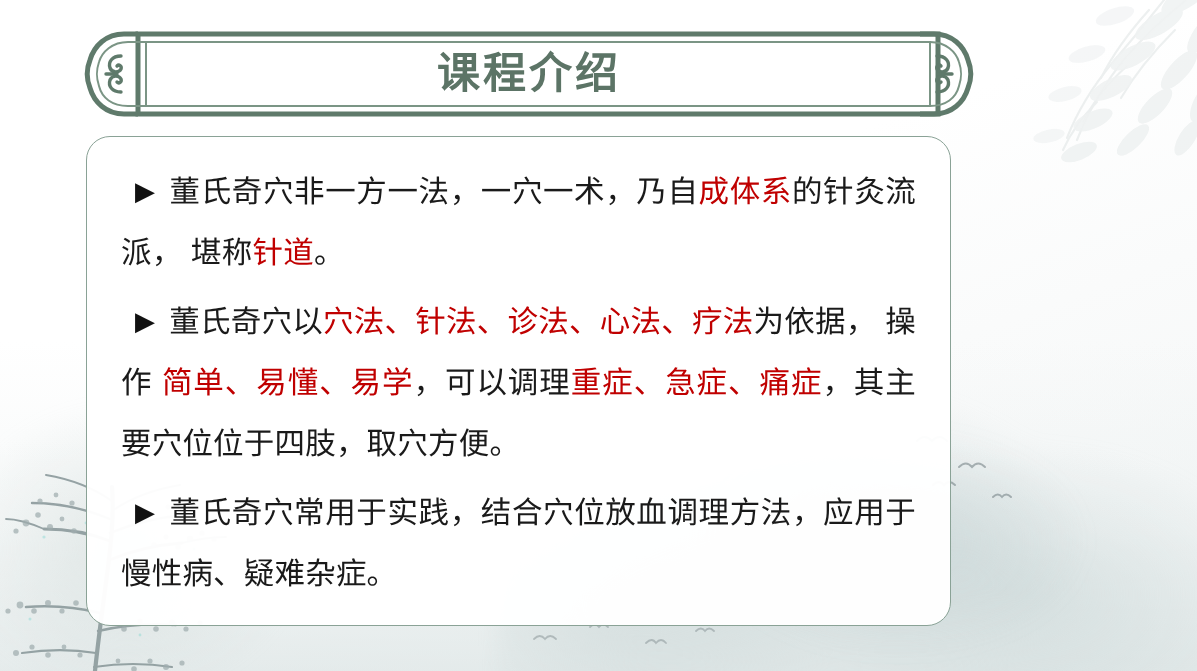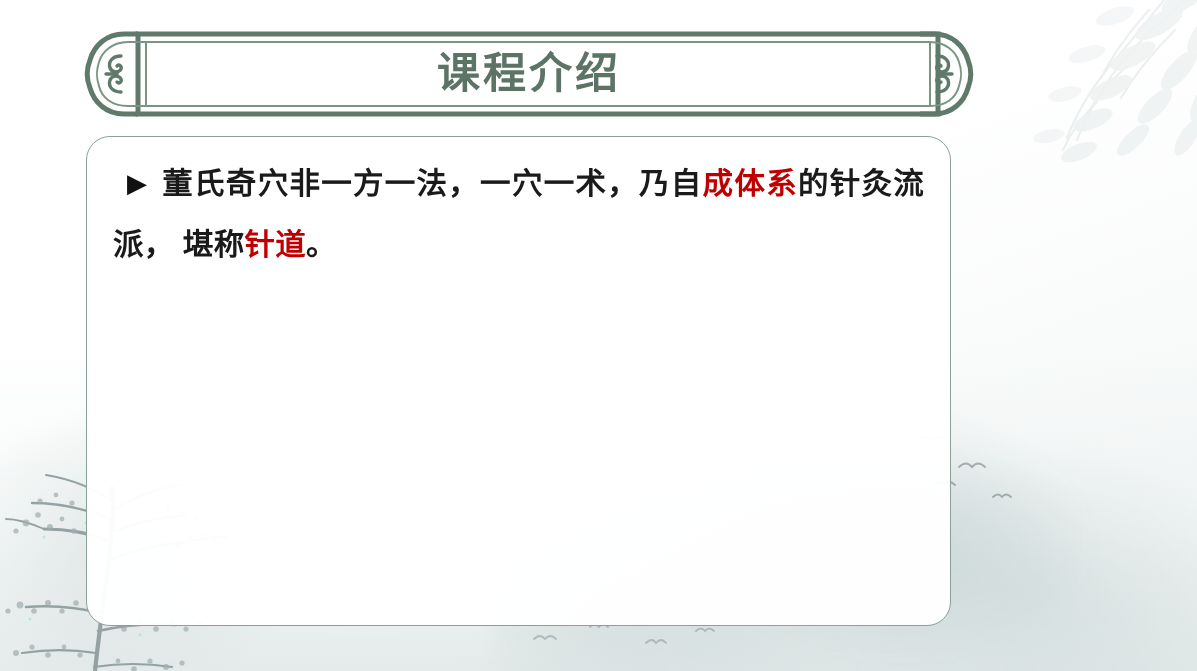--- a/index.html
+++ b/index.html
@@ -104,25 +104,25 @@
     background: rgba(255,255,255,0.97);
     border: 1.6px solid #8aa296;
     border-radius: 24px;
     padding: 16px 26px 10px 26px;
   }
 
   .para {
     font-size: 30.5px;
     line-height: 61px;
     color: #1a1a1a;
-    font-weight: 700;
+    font-weight: 400;
     letter-spacing: .2px;
     text-align: justify;
     text-justify: inter-ideograph;
-    margin: 0;
+    margin: 8px;
   }
   .para + .para { margin-top: 0; }
 
   .bullet-marker {
     display: inline-block;
     margin: 0 14px 0 14px;
     font-size: 26px;
     line-height: 1;
     color: #111111;
     transform: translateY(-2px);
@@ -291,16 +291,22 @@
     </svg>
     <div class="banner-title">课程介绍</div>
   </div>
 
   <div class="content-card">
 
     <p class="para">
       <span class="bullet-marker">▶</span><span class="blk">董氏奇穴非一方一法，一穴一术，乃自</span><span class="red">成体系</span><span class="blk">的针灸流派， 堪称</span><span class="red">针道</span><span class="blk">。</span>
     </p>
 
-
+    <p class="para">
+      <span class="bullet-marker">▶</span><span class="blk">董氏奇穴以</span><span class="red">穴法、针法、诊法、心法、疗法</span><span class="blk">为依据， 操作 </span><span class="red">简单、易懂、易学</span><span class="blk">，可以调理</span><span class="red">重症、急症、痛症</span><span class="blk">，其主要穴位位于四肢，取穴方便。</span>
+    </p>
+
+    <p class="para">
+      <span class="bullet-marker">▶</span><span class="blk">董氏奇穴常用于实践，结合穴位放血调理方法，应用于慢性病、疑难杂症。</span>
+    </p>
 
   </div>
 </div>
 
 </body></html>

